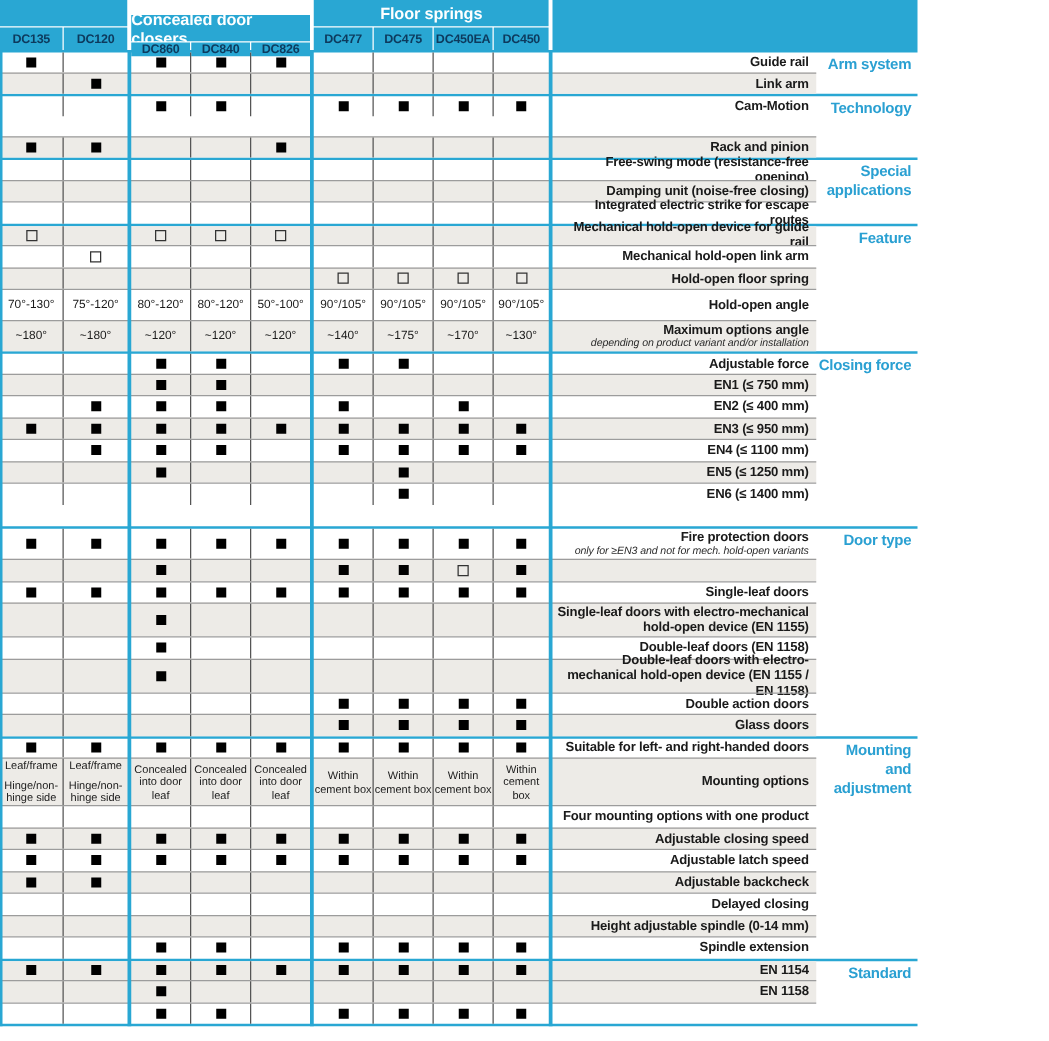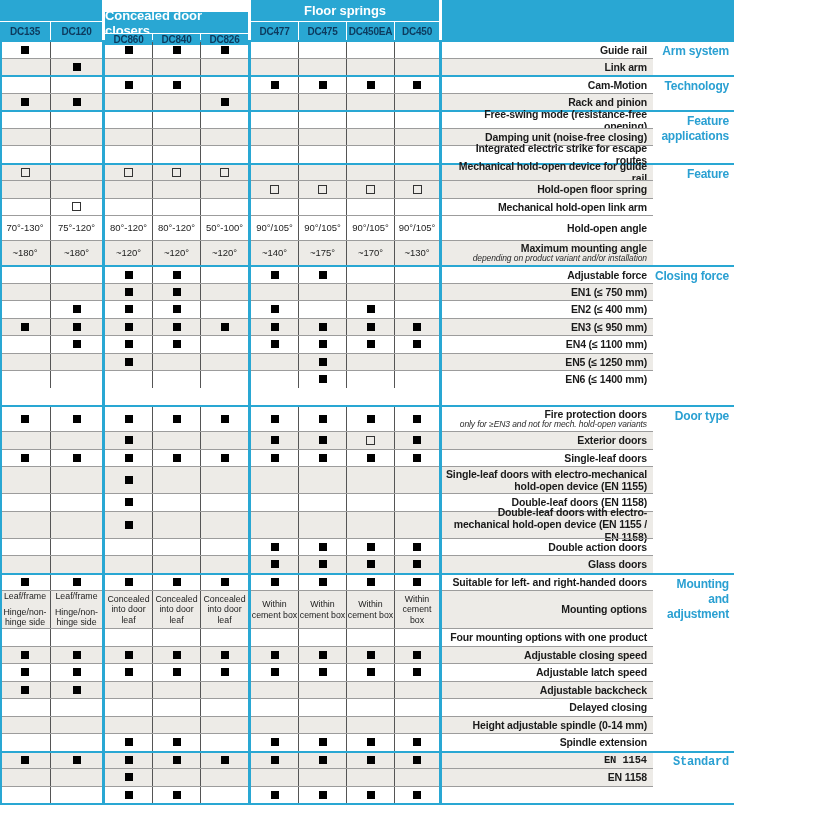--- a/index.html
+++ b/index.html
@@ -174,21 +174,21 @@
           <div class="cell gend" style="width: 44px;">
             <span class="sq"></span>
           </div>
           <div class="spacer"></div>
           <div class="lbl">
             <div class="main">Cam-Motion</div>
           </div>
         </div>
         <div class="cat">Technology</div>
       </div>
-      <div class="row alt" style="height: 17.5px;">
+      <div class="row alt" style="height: 17.5px; margin-top: 16px;">
         <div class="row-main">
           <div class="cell" style="width: 51px;">
             <span class="sq"></span>
           </div>
           <div class="cell gend" style="width: 51px;">
             <span class="sq"></span>
           </div>
           <div class="spacer"></div>
           <div class="cell" style="width: 48px;"></div>
           <div class="cell" style="width: 48px;"></div>
@@ -218,21 +218,21 @@
           <div class="spacer"></div>
           <div class="cell" style="width: 48px;"></div>
           <div class="cell" style="width: 48px;"></div>
           <div class="cell" style="width: 48px;"></div>
           <div class="cell gend" style="width: 44px;"></div>
           <div class="spacer"></div>
           <div class="lbl">
             <div class="main">Free-swing mode (resistance-free opening)</div>
           </div>
         </div>
-        <div class="cat">Feature applications</div>
+        <div class="cat">Special applications</div>
       </div>
       <div class="row alt" style="height: 17.5px;">
         <div class="row-main">
           <div class="cell" style="width: 51px;"></div>
           <div class="cell gend" style="width: 51px;"></div>
           <div class="spacer"></div>
           <div class="cell" style="width: 48px;"></div>
           <div class="cell" style="width: 48px;"></div>
           <div class="cell gend" style="width: 47px;"></div>
           <div class="spacer"></div>
@@ -288,20 +288,42 @@
           <div class="cell" style="width: 48px;"></div>
           <div class="cell" style="width: 48px;"></div>
           <div class="cell gend" style="width: 44px;"></div>
           <div class="spacer"></div>
           <div class="lbl">
             <div class="main">Mechanical hold-open device for guide rail</div>
           </div>
         </div>
         <div class="cat">Feature</div>
       </div>
+      <div class="row" style="height: 17.5px;">
+        <div class="row-main">
+          <div class="cell" style="width: 51px;"></div>
+          <div class="cell gend" style="width: 51px;">
+            <span class="sqo"></span>
+          </div>
+          <div class="spacer"></div>
+          <div class="cell" style="width: 48px;"></div>
+          <div class="cell" style="width: 48px;"></div>
+          <div class="cell gend" style="width: 47px;"></div>
+          <div class="spacer"></div>
+          <div class="cell" style="width: 48px;"></div>
+          <div class="cell" style="width: 48px;"></div>
+          <div class="cell" style="width: 48px;"></div>
+          <div class="cell gend" style="width: 44px;"></div>
+          <div class="spacer"></div>
+          <div class="lbl">
+            <div class="main">Mechanical hold-open link arm</div>
+          </div>
+        </div>
+        <div class="cat"></div>
+      </div>
       <div class="row alt" style="height: 17.5px;">
         <div class="row-main">
           <div class="cell" style="width: 51px;"></div>
           <div class="cell gend" style="width: 51px;"></div>
           <div class="spacer"></div>
           <div class="cell" style="width: 48px;"></div>
           <div class="cell" style="width: 48px;"></div>
           <div class="cell gend" style="width: 47px;"></div>
           <div class="spacer"></div>
           <div class="cell" style="width: 48px;">
@@ -316,42 +338,20 @@
           <div class="cell gend" style="width: 44px;">
             <span class="sqo"></span>
           </div>
           <div class="spacer"></div>
           <div class="lbl">
             <div class="main">Hold-open floor spring</div>
           </div>
         </div>
         <div class="cat"></div>
       </div>
-      <div class="row" style="height: 17.5px;">
-        <div class="row-main">
-          <div class="cell" style="width: 51px;"></div>
-          <div class="cell gend" style="width: 51px;">
-            <span class="sqo"></span>
-          </div>
-          <div class="spacer"></div>
-          <div class="cell" style="width: 48px;"></div>
-          <div class="cell" style="width: 48px;"></div>
-          <div class="cell gend" style="width: 47px;"></div>
-          <div class="spacer"></div>
-          <div class="cell" style="width: 48px;"></div>
-          <div class="cell" style="width: 48px;"></div>
-          <div class="cell" style="width: 48px;"></div>
-          <div class="cell gend" style="width: 44px;"></div>
-          <div class="spacer"></div>
-          <div class="lbl">
-            <div class="main">Mechanical hold-open link arm</div>
-          </div>
-        </div>
-        <div class="cat"></div>
-      </div>
       <div class="row" style="height: 25px;">
         <div class="row-main">
           <div class="cell" style="width: 51px;">
             <div class="ctext">
               <div class="part">70°-130°</div>
             </div>
           </div>
           <div class="cell gend" style="width: 51px;">
             <div class="ctext">
               <div class="part">75°-120°</div>
@@ -445,21 +445,21 @@
               <div class="part">~170°</div>
             </div>
           </div>
           <div class="cell gend" style="width: 44px;">
             <div class="ctext">
               <div class="part">~130°</div>
             </div>
           </div>
           <div class="spacer"></div>
           <div class="lbl">
-            <div class="main">Maximum mounting angle</div>
+            <div class="main">Maximum options angle</div>
             <div class="sub">depending on product variant and/or installation</div>
           </div>
         </div>
         <div class="cat"></div>
       </div>
       <div class="row sec" style="height: 17.5px;">
         <div class="row-main">
           <div class="cell" style="width: 51px;"></div>
           <div class="cell gend" style="width: 51px;"></div>
           <div class="spacer"></div>
@@ -717,23 +717,20 @@
           <div class="cell" style="width: 48px;">
             <span class="sq"></span>
           </div>
           <div class="cell" style="width: 48px;">
             <span class="sqo"></span>
           </div>
           <div class="cell gend" style="width: 44px;">
             <span class="sq"></span>
           </div>
           <div class="spacer"></div>
-          <div class="lbl">
-            <div class="main">Exterior doors</div>
-          </div>
         </div>
         <div class="cat"></div>
       </div>
       <div class="row" style="height: 17.5px;">
         <div class="row-main">
           <div class="cell" style="width: 51px;">
             <span class="sq"></span>
           </div>
           <div class="cell gend" style="width: 51px;">
             <span class="sq"></span>
@@ -1171,21 +1168,21 @@
           <div class="cell gend" style="width: 44px;">
             <span class="sq"></span>
           </div>
           <div class="spacer"></div>
           <div class="lbl">
             <div class="main">Spindle extension</div>
           </div>
         </div>
         <div class="cat"></div>
       </div>
-      <div class="row sec alt" style="height: 17.5px; font-family: Liberation Mono, monospace;">
+      <div class="row sec alt" style="height: 17.5px;">
         <div class="row-main">
           <div class="cell" style="width: 51px;">
             <span class="sq"></span>
           </div>
           <div class="cell gend" style="width: 51px;">
             <span class="sq"></span>
           </div>
           <div class="spacer"></div>
           <div class="cell" style="width: 48px;">
             <span class="sq"></span>

